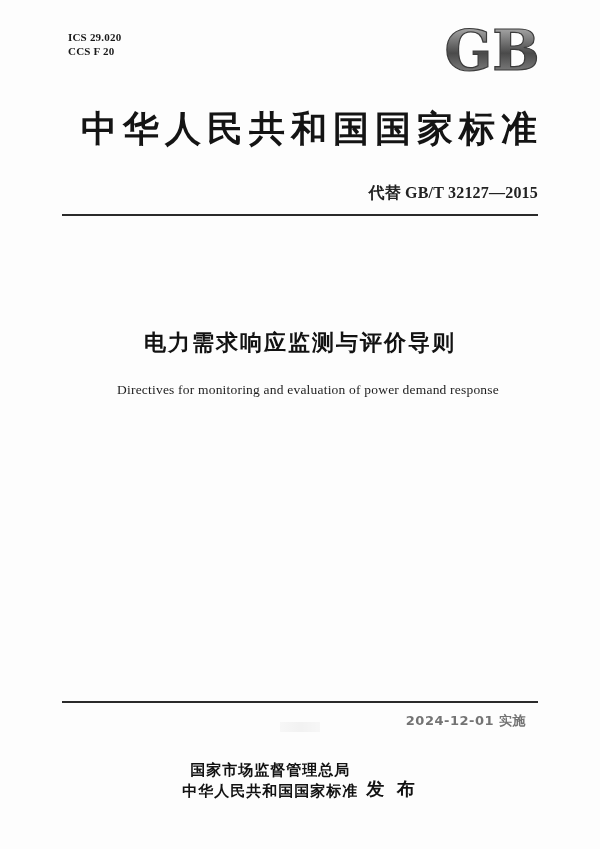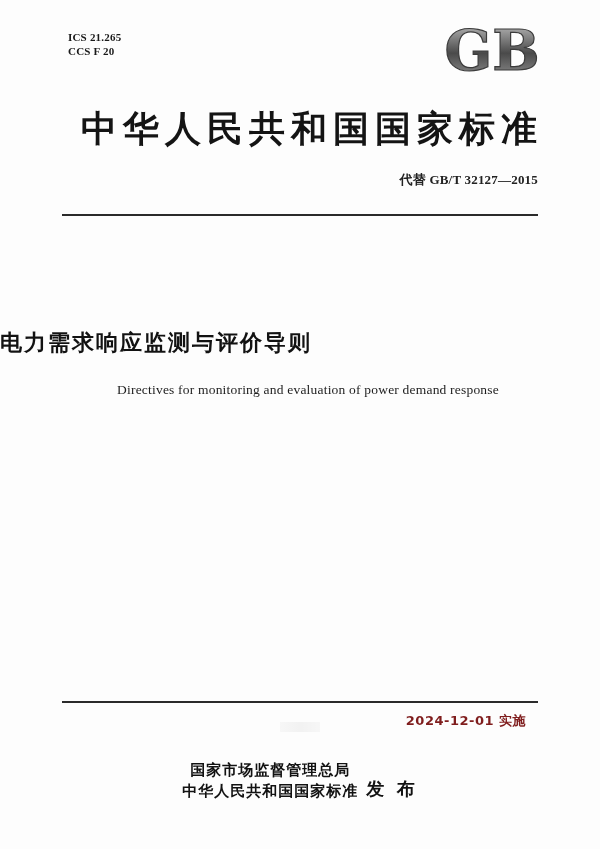--- a/index.html
+++ b/index.html
@@ -68,24 +68,24 @@
     text-align: right;
     color: #161616;
   }
   .std-no .num {
     font-family: "Liberation Serif", serif;
     font-weight: bold;
     font-size: 17px;
     letter-spacing: 0.5px;
   }
   .std-no .replaces {
-    margin-top: 8px;
-    font-family: "Liberation Serif", serif;
-    font-weight: bold;
-    font-size: 13px;
+    margin-top: 20px;
+    font-family: "Liberation Serif", serif;
+    font-weight: bold;
+    font-size: 16px;
     letter-spacing: 0.2px;
     color: #222;
     text-align: right;
   }
 
   
   .rule {
     position: absolute;
     left: 62px;
     right: 62px;
@@ -94,20 +94,21 @@
   }
   .rule-top { top: 214px; }
   .rule-bottom { top: 701px; border-top: 2px solid #2b2b2b; }
 
   
   .doc-title-cn {
     position: absolute;
     left: 0;
     right: 0;
     top: 328px;
+    text-align: center;
     font-family: "DejaVu Sans", sans-serif;
     font-weight: bold;
     font-size: 22px;
     letter-spacing: 2px;
     color: #121212;
   }
   .doc-title-en {
     position: absolute;
     left: 16px;
     right: 0;
@@ -130,21 +131,21 @@
     color: #121212;
     letter-spacing: 0.5px;
   }
   .date-effect {
     position: absolute;
     right: 74px;
     top: 712px;
     font-family: "DejaVu Sans", sans-serif;
     font-weight: bold;
     font-size: 13px;
-    color: #7f1d1d;
+    color: #737373;
     letter-spacing: 0.5px;
   }
 
   
   .publisher {
     position: absolute;
     left: 0;
     right: 0;
     top: 752px;
     text-align: center;
@@ -185,21 +186,21 @@
     background: linear-gradient(to right, rgba(0,0,0,0.05), rgba(0,0,0,0.09), rgba(0,0,0,0.05));
     opacity: 0.5;
   }
 </style>
 </head>
 <body>
 
 <div class="page">
 
   <div class="codes">
-    <div>ICS 21.265</div>
+    <div>ICS 29.020</div>
     <div>CCS F 20</div>
   </div>
 
   <div class="gb-emblem">
     <svg width="96" height="58" viewBox="0 0 96 58" xmlns="http://www.w3.org/2000/svg">
       <defs>
         <linearGradient id="gbgrad" x1="0" y1="0" x2="0" y2="1">
           <stop offset="0%" stop-color="#cfcfcf"></stop>
           <stop offset="35%" stop-color="#7a7a7a"></stop>
           <stop offset="55%" stop-color="#4a4a4a"></stop>

